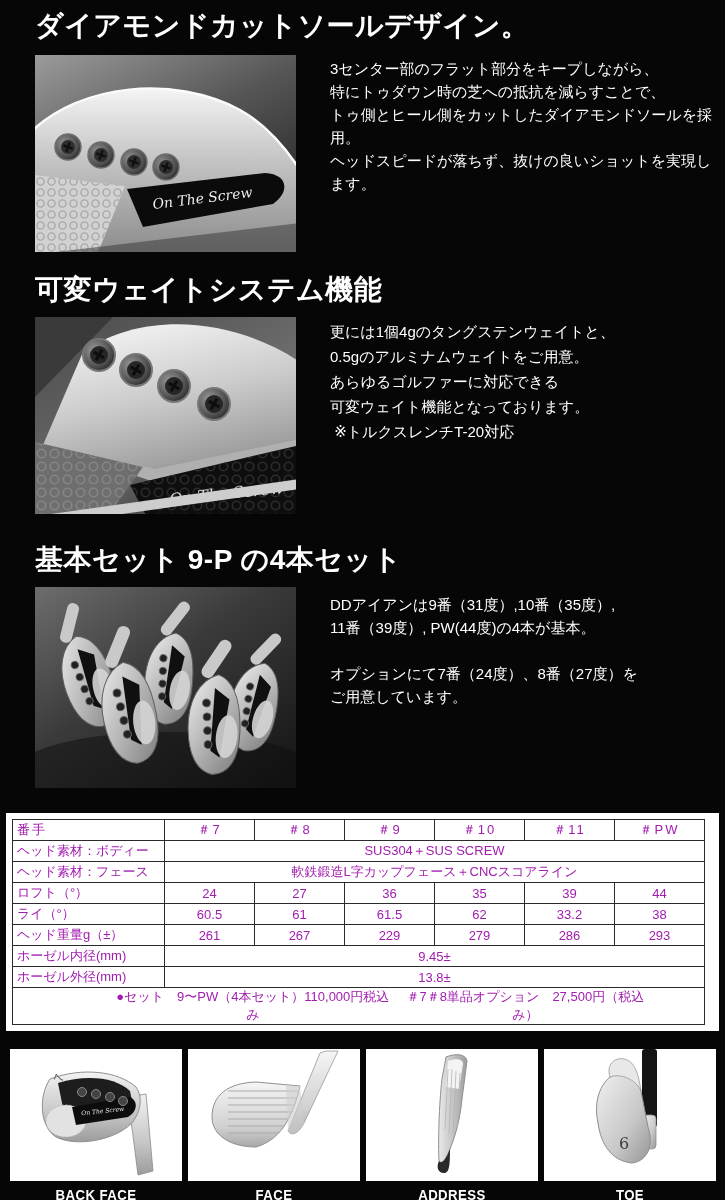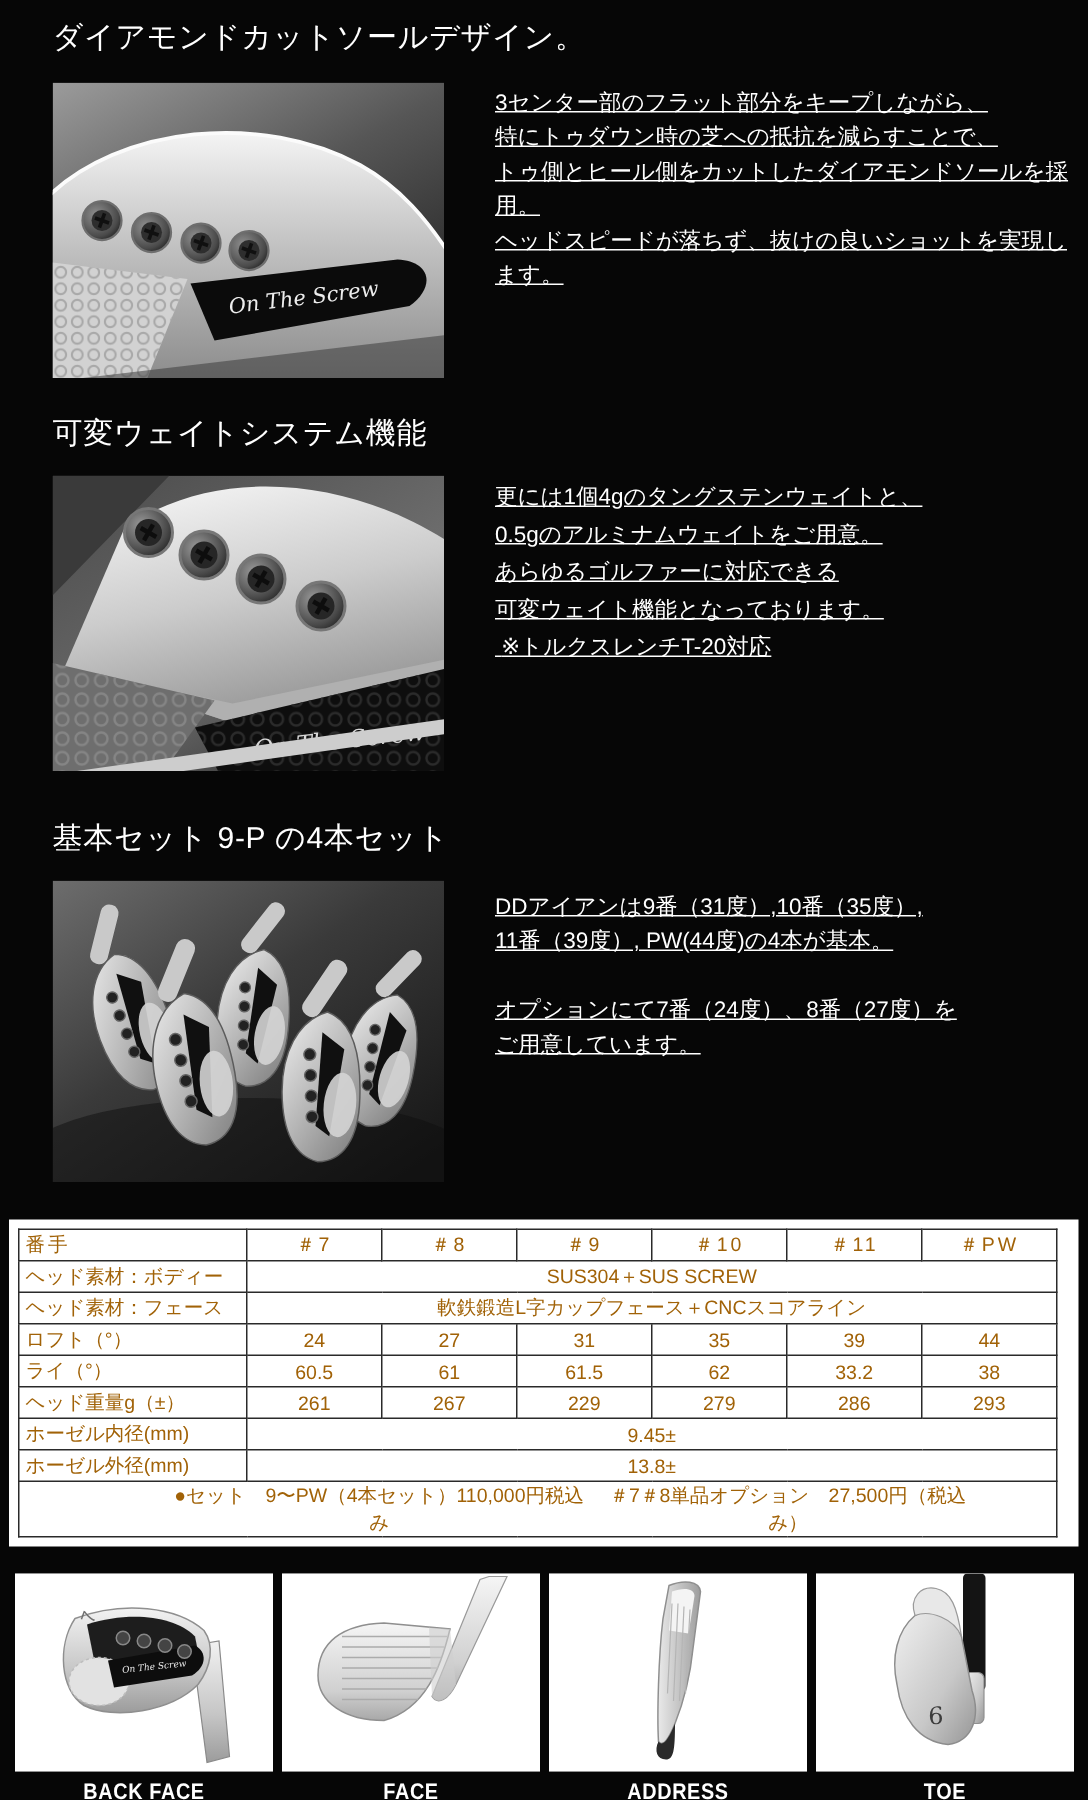--- a/index.html
+++ b/index.html
@@ -2,44 +2,44 @@
 <html><head>
 <meta charset="utf-8">
 <style>
   html,body{margin:0;padding:0;}
   body{
     width:725px;height:1200px;overflow:hidden;
     background:#060606;color:#fff;
     font-family:"Liberation Sans","DejaVu Sans",sans-serif;
   }
   .sec-title{
-    font-size:20px;font-weight:normal;letter-spacing:.5px;
+    font-size:28px;font-weight:bold;letter-spacing:.5px;
     margin:0 0 0 35px;line-height:23px;
   }
   #title-1{padding-top:14px;}
   #title-2{margin-top:26px;}
   #title-3{margin-top:34px;}
   .row{display:flex;margin:16px 0 0 35px;}
   #row-1{margin-top:18px;}
   .photo{width:261px;height:197px;flex:none;overflow:hidden;}
   #photo-3{height:201px;}
   .photo svg{display:block;}
   .desc{margin-left:34px;padding-top:2px;font-size:15px;line-height:23px;}
-  .desc p{margin:0;min-height:23px;white-space:pre-wrap;text-decoration:underline;}
+  .desc p{margin:0;min-height:23px;white-space:pre-wrap;}
   #desc-2{line-height:25px;}
   #desc-2 p{min-height:25px;}
   #desc-3{padding-top:6px;}
 
   .spec-wrap{
     margin:25px 6px 0 6px;background:#fff;
     padding:6px 14px 6px 6px;
   }
   table.spec{
     width:100%;border-collapse:collapse;table-layout:fixed;
-    font-size:13px;color:#a16207;
+    font-size:13px;color:#a21caf;
   }
   table.spec td{
     border:1px solid #2a2a2a;height:20px;padding:0 4px;
     text-align:center;overflow:hidden;white-space:nowrap;
   }
   table.spec td.lbl{text-align:left;}
   table.spec tr.head td{letter-spacing:2px;}
   table.spec td.foot{padding:0;}
   .foot-inner{
     display:flex;justify-content:space-between;
@@ -235,21 +235,21 @@
       <td colspan="6">SUS304＋SUS SCREW</td>
     </tr>
     <tr>
       <td class="lbl">ヘッド素材：フェース</td>
       <td colspan="6">軟鉄鍛造L字カップフェース＋CNCスコアライン</td>
     </tr>
     <tr>
       <td class="lbl">ロフト（°）</td>
       <td>24</td>
       <td>27</td>
-      <td>31</td>
+      <td>36</td>
       <td>35</td>
       <td>39</td>
       <td>44</td>
     </tr>
     <tr>
       <td class="lbl">ライ（°）</td>
       <td>60.5</td>
       <td>61</td>
       <td>61.5</td>
       <td>62</td>

